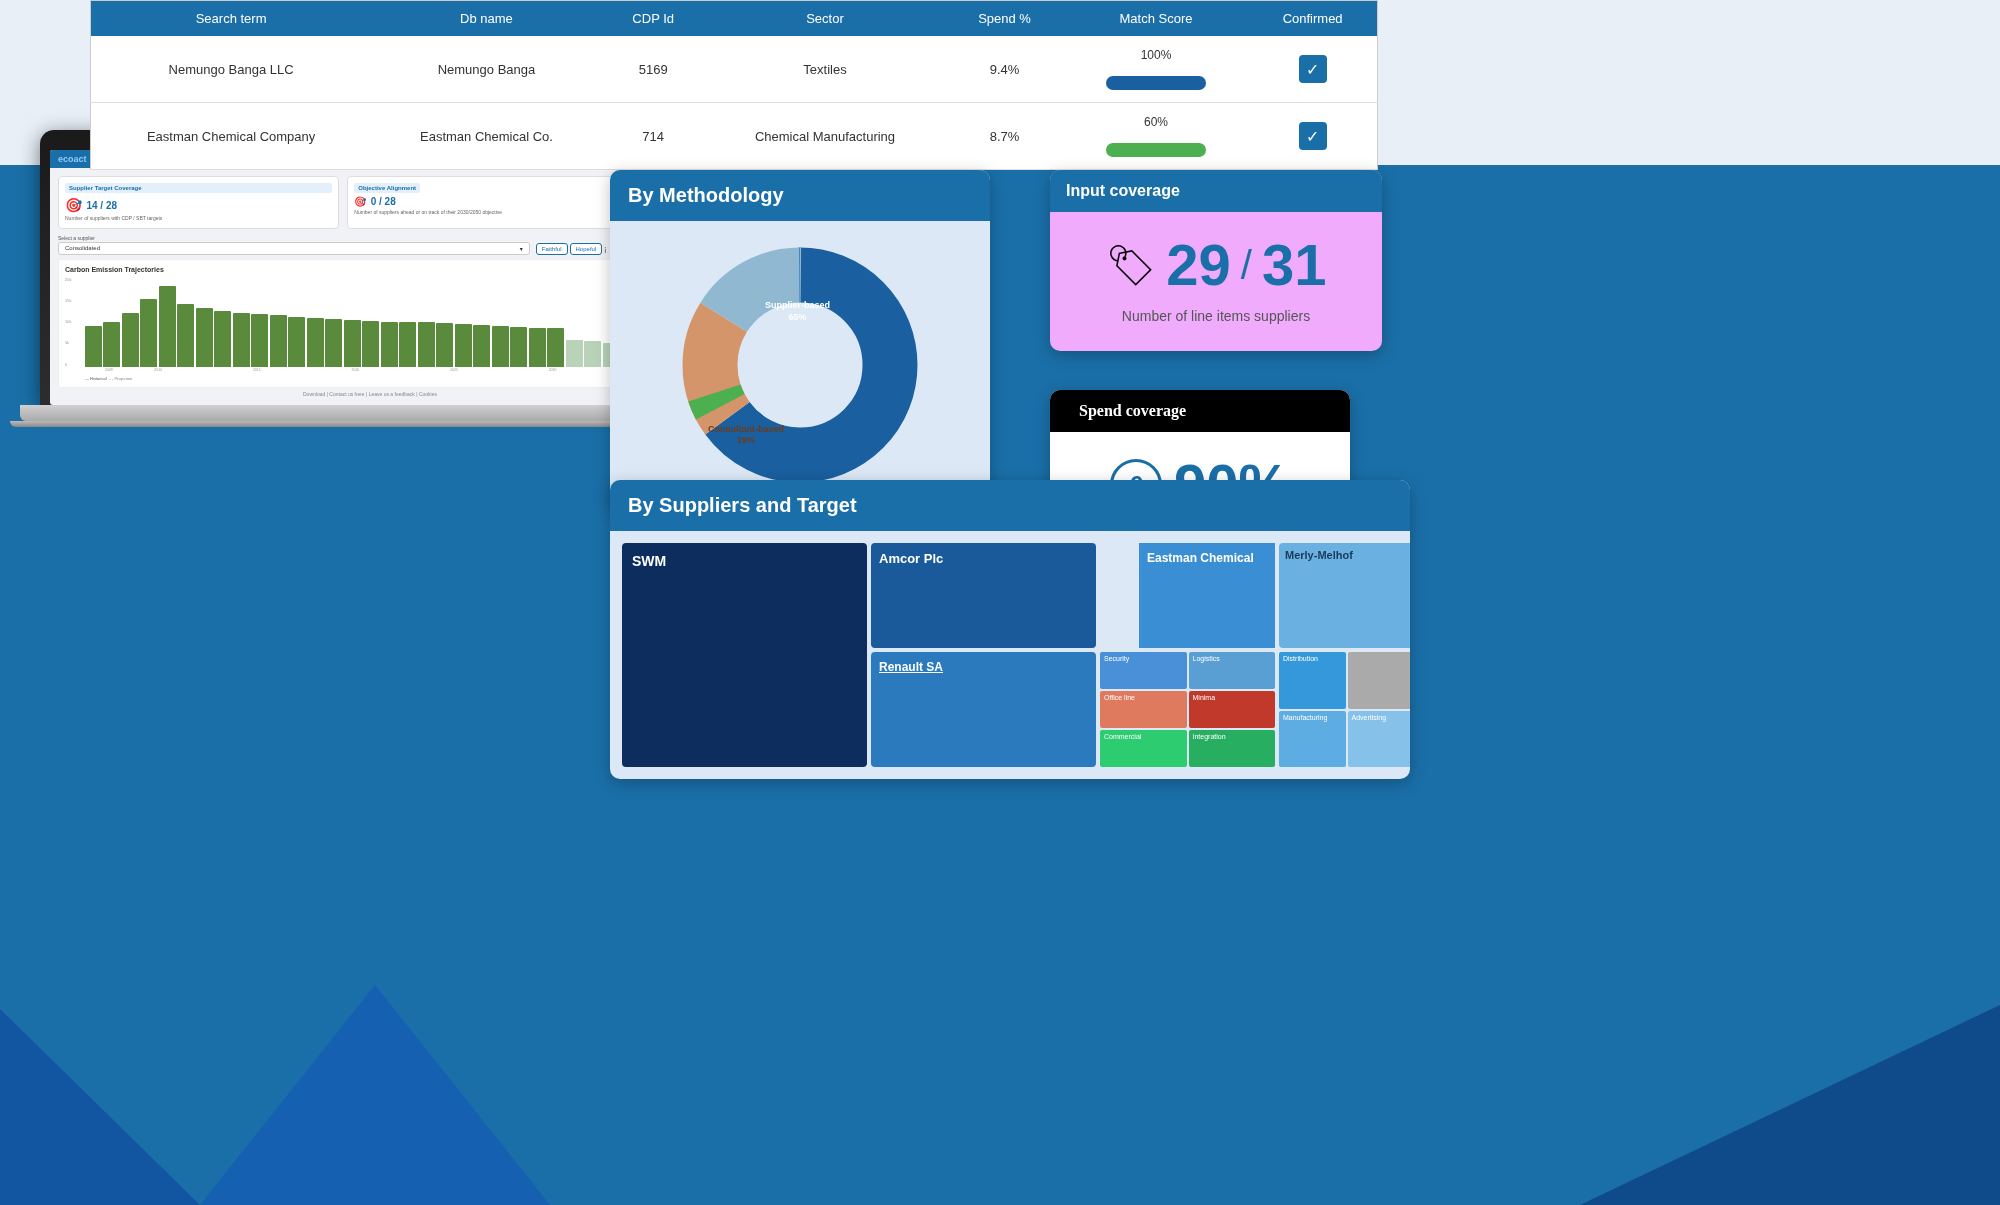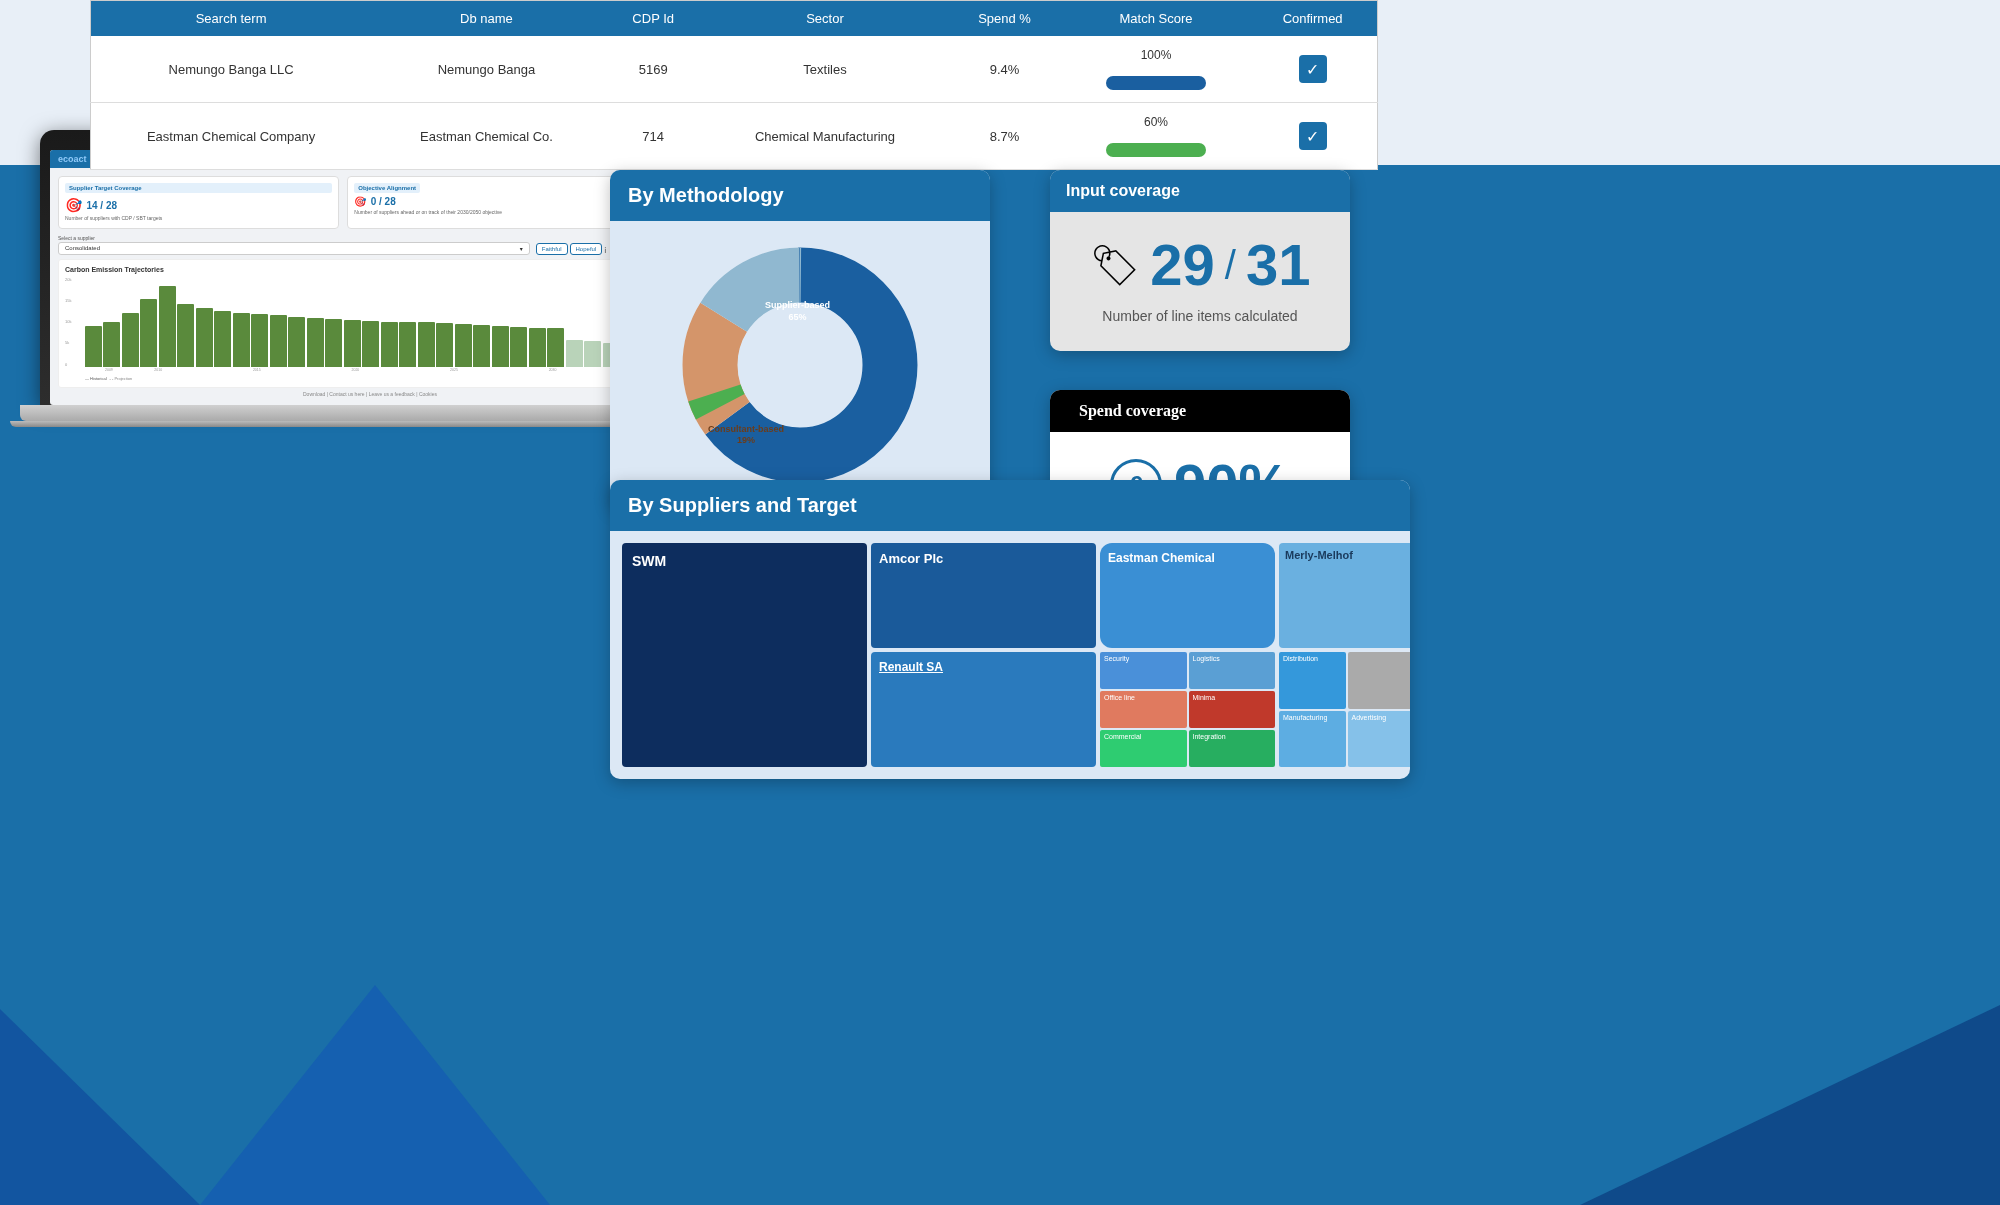--- a/index.html
+++ b/index.html
@@ -295,30 +295,30 @@
       <div style="position:absolute;top:55px;left:85px;font-size:9px;color:white;font-weight:bold;text-align:center;line-height:1.3;">
         <span>Supplier-based</span><br><span>65%</span>
       </div>
       <div style="position:absolute;bottom:38px;left:28px;font-size:9px;color:#6b3c1a;font-weight:bold;text-align:center;line-height:1.3;">
         <span>Consultant-based</span><br><span>19%</span>
       </div>
     </div>
   </div>
 </div>
 
-<div style="position:absolute;top:170px;left:1050px;width:300px;background:#e5e5e5;border-radius:10px;overflow:hidden;box-shadow:0 4px 16px rgba(0,0,0,0.25);z-index:20;">
+<div style="position:absolute;top:170px;left:1050px;width:332px;background:#f0abfc;border-radius:10px;overflow:hidden;box-shadow:0 4px 16px rgba(0,0,0,0.25);z-index:20;">
   <div style="background:#1a6fa8;color:white;padding:12px 16px;font-size:16px;font-weight:bold;">Input coverage</div>
   <div style="padding:24px 20px;text-align:center;">
     <div style="display:flex;align-items:center;justify-content:center;gap:10px;">
       <span style="font-size:40px;">🏷</span>
       <span style="font-size:58px;font-weight:bold;color:#1a6fa8;line-height:1;">29</span>
       <span style="font-size:40px;color:#1a6fa8;font-weight:300;">/</span>
       <span style="font-size:58px;font-weight:bold;color:#1a6fa8;line-height:1;">31</span>
     </div>
-    <div style="font-size:14px;color:#555;margin-top:12px;line-height:1.5;">Number of line items calculated</div>
+    <div style="font-size:14px;color:#555;margin-top:12px;line-height:1.5;">Number of line items suppliers</div>
   </div>
 </div>
 
 <div style="position:absolute;top:390px;left:1050px;width:300px;background:white;border-radius:10px;overflow:hidden;box-shadow:0 4px 16px rgba(0,0,0,0.25);z-index:20;">
   <div style="background:#000000;color:white;padding:12px 29px;font-size:16px;font-weight:bold;font-family:Liberation Serif, serif;">Spend coverage</div>
   <div style="padding:24px 20px;text-align:center;">
     <div style="display:flex;align-items:center;justify-content:center;gap:12px;">
       <div style="width:52px;height:52px;border:3px solid #1a6fa8;border-radius:50%;display:flex;align-items:center;justify-content:center;font-size:24px;color:#1a6fa8;font-weight:bold;">€</div>
       <span style="font-size:58px;font-weight:bold;color:#1a6fa8;line-height:1;">90%</span>
     </div>
@@ -328,21 +328,21 @@
 
 <div style="position:absolute;top:480px;left:610px;width:800px;background:#dce8f5;border-radius:10px;overflow:hidden;box-shadow:0 4px 16px rgba(0,0,0,0.25);z-index:20;">
   <div style="background:#1a6fa8;color:white;padding:14px 18px;font-size:20px;font-weight:bold;">By Suppliers and Target</div>
   <div style="padding:12px;">
     <div style="display:grid;grid-template-columns:245px 225px 175px 135px;grid-template-rows:105px 115px;gap:4px;">
 
       <div style="background:#0d2d5e;grid-row:1/3;border-radius:4px;padding:10px;color:white;font-size:14px;font-weight:bold;display:flex;align-items:flex-start;">SWM</div>
 
       <div style="background:#1a5a9a;border-radius:4px;padding:8px;color:white;font-size:13px;font-weight:bold;display:flex;align-items:flex-start;">Amcor Plc</div>
 
-      <div style="background:#3a8fd4;border-radius:12px;padding:8px;color:white;font-size:12px;font-weight:bold;display:flex;align-items:flex-start;">Eastman Chemical</div>
+      <div style="background:#3a8fd4;border-radius:0;padding:8px;color:white;font-size:12px;font-weight:bold;display:flex;align-items:flex-start;margin-left:39px;">Eastman Chemical</div>
 
       <div style="background:#6ab0e0;border-radius:4px;padding:6px;color:#1a3a5c;font-size:11px;font-weight:bold;display:flex;align-items:flex-start;">Merly-Melhof</div>
 
       <div style="background:#2a7abd;border-radius:4px;padding:8px;color:white;font-size:12px;font-weight:bold;display:flex;align-items:flex-start;text-decoration:underline;">Renault SA</div>
 
       <div style="display:grid;grid-template-columns:1fr 1fr;grid-template-rows:1fr 1fr 1fr;gap:2px;">
         <div style="background:#4a90d9;border-radius:2px;padding:3px 4px;font-size:7px;color:white;">Security</div>
         <div style="background:#5a9fd4;border-radius:2px;padding:3px 4px;font-size:7px;color:white;">Logistics</div>
         <div style="background:#e07a5f;border-radius:2px;padding:3px 4px;font-size:7px;color:white;">Office line</div>
         <div style="background:#c0392b;border-radius:2px;padding:3px 4px;font-size:7px;color:white;">Minima</div>

